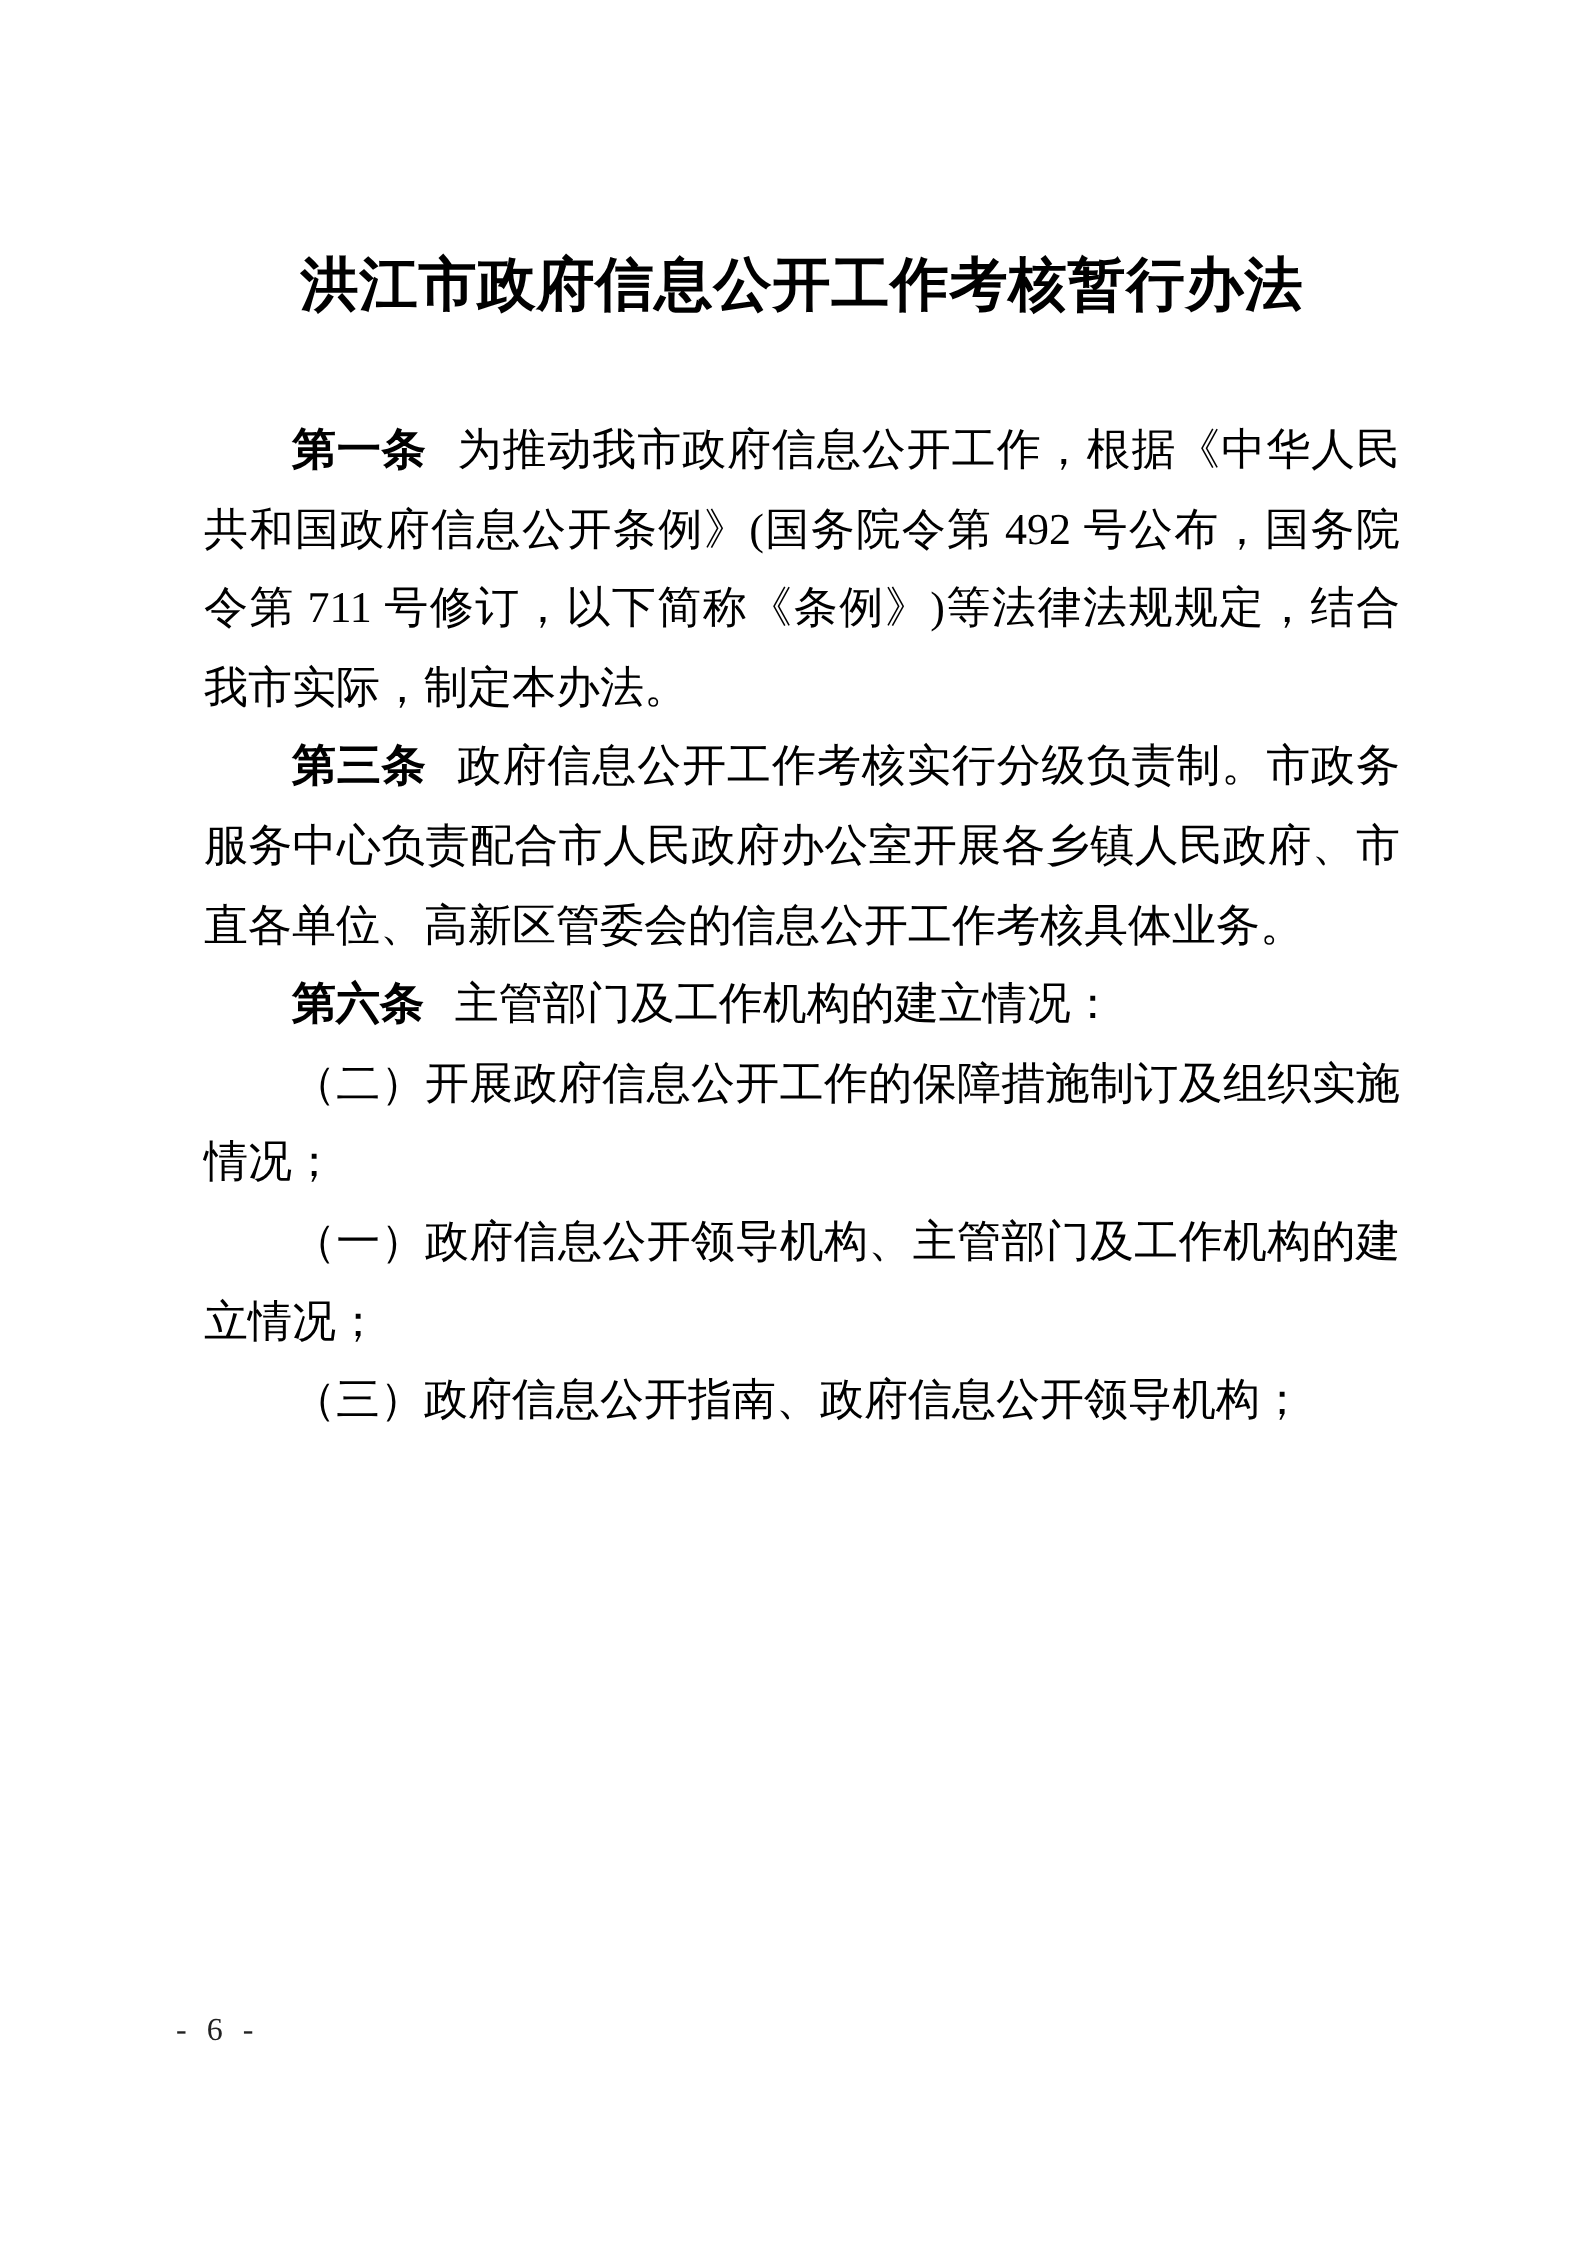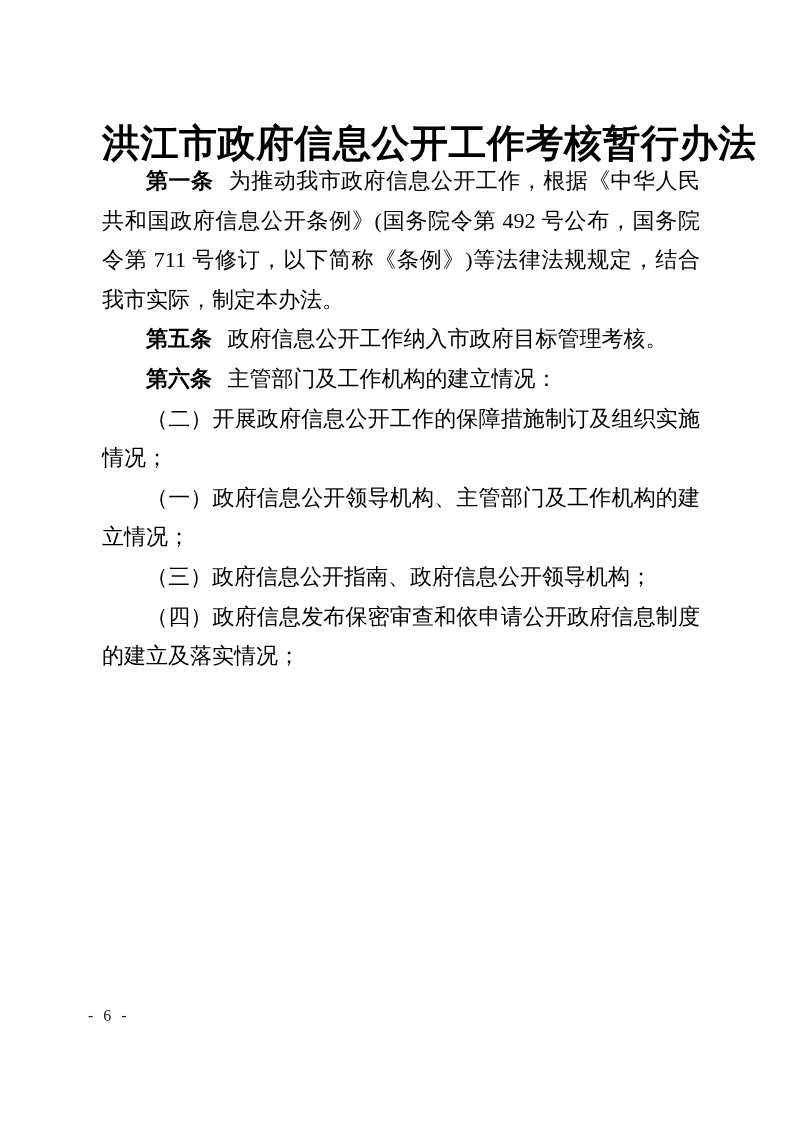--- a/index.html
+++ b/index.html
@@ -16,27 +16,28 @@
     box-sizing: border-box;
     padding: 125px 93px 0 102px;
     overflow: hidden;
     font-family: "Liberation Serif", "DejaVu Serif", serif;
     color: #000000;
   }
   .title {
     margin: 0;
     padding: 0;
     text-align: center;
-    font-size: 38px;
+    font-size: 29px;
     line-height: 36px;
     font-weight: bold;
     letter-spacing: 0.5px;
     white-space: nowrap;
   }
   .body {
+    margin-top: 44px;
     font-size: 22px;
     line-height: 39.6px;
   }
   .para {
     margin: 0;
     padding: 0;
     text-align: justify;
     text-indent: 2em;
   }
   .article-label {
@@ -62,31 +63,30 @@
 
 <div class="page">
 
   <h1 class="title">洪江市政府信息公开工作考核暂行办法</h1>
 
   <div class="body">
 
     <p class="para"><span class="article-label">第一条</span><span>为推动我市政府信息公开工作，根据《中华人民共和国政府信息公开条例》(国务院令第 492 号公布，国务院令第 711 号修订，以下简称《条例》)等法律法规规定，结合我市实际，制定本办法。</span></p>
 
 
+    <p class="para"><span class="article-label">第三条</span><span>政府信息公开工作考核实行分级负责制。市政务服务中心负责配合市人民政府办公室开展各乡镇人民政府、市直各单位、高新区管委会的信息公开工作考核具体业务。</span></p>
 
 
-    <p class="para"><span class="article-label">第五条</span><span>政府信息公开工作纳入市政府目标管理考核。</span></p>
 
     <p class="para"><span class="article-label">第六条</span><span>主管部门及工作机构的建立情况：</span></p>
 
     <p class="para"><span class="article-label"></span><span>（二）开展政府信息公开工作的保障措施制订及组织实施情况；</span></p>
 
     <p class="para"><span class="article-label"></span><span>（一）政府信息公开领导机构、主管部门及工作机构的建立情况；</span></p>
 
     <p class="para"><span class="article-label"></span><span>（三）政府信息公开指南、政府信息公开领导机构；</span></p>
 
-    <p class="para"><span class="article-label"></span><span>（四）政府信息发布保密审查和依申请公开政府信息制度的建立及落实情况；</span></p>
 
   </div>
 
   <div class="footer">- 6 -</div>
 
 </div>
 
 </body></html>

